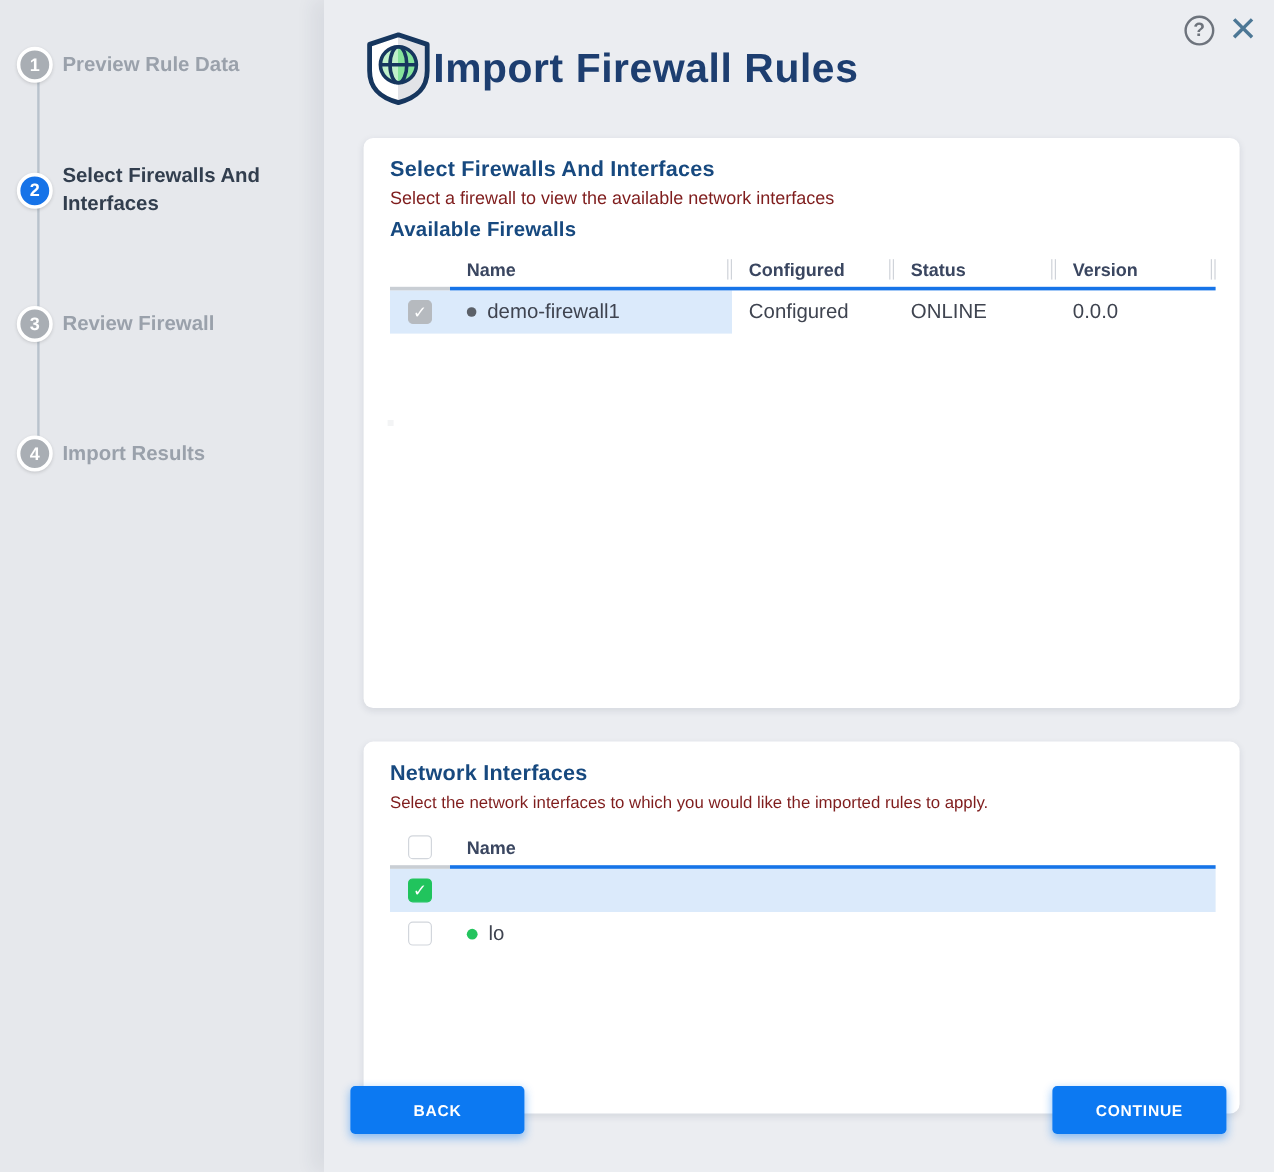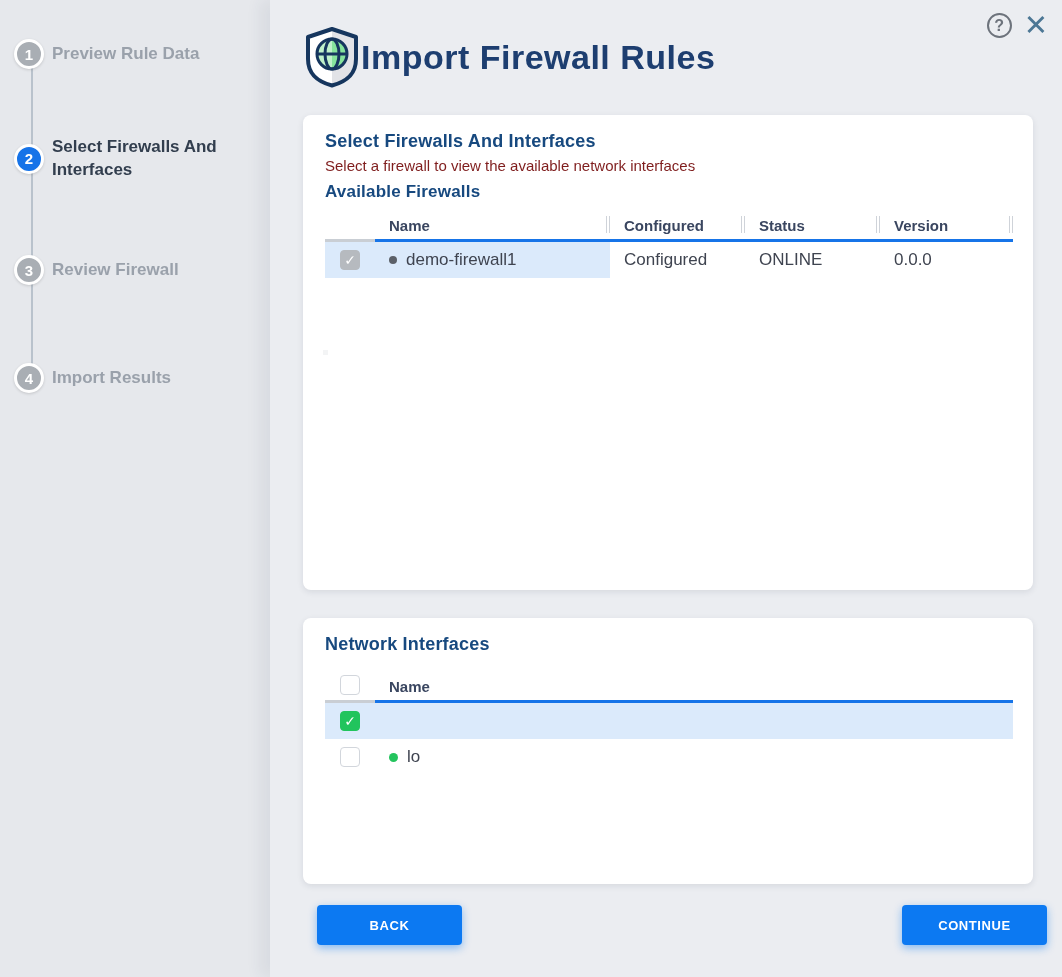--- a/index.html
+++ b/index.html
@@ -37,21 +37,21 @@
     color:#6d737c; font-size:16px; font-weight:700; display:flex; align-items:center;
     justify-content:center; cursor:pointer; background:transparent; }
   .close-btn { font-size:29px; line-height:25px; color:#4c7795; font-weight:400; cursor:pointer; }
 
   .title-row { position:absolute; left:33px; top:26px; display:flex; align-items:center; }
   .app-title { font-size:34px; font-weight:800; color:#1d3e70; letter-spacing:0.5px; }
 
   .card { position:absolute; left:33px; width:730px; background:#ffffff;
     border-radius:8px; box-shadow:0 2px 6px rgba(25,40,70,0.10); padding:16px 22px; }
   .card1 { top:115px; height:475px; }
-  .card2 { top:618px; height:266px; }
+  .card2 { top:618px; height:310px; }
 
   .card-title { font-size:18px; font-weight:800; color:#17497f; letter-spacing:0.2px; }
   .card-sub { font-size:15px; color:#7f1d1d; margin-top:5px; }
   .table-title { font-size:17px; font-weight:700; color:#17497f; margin-top:8px; letter-spacing:0.2px; }
 
   
   .tbl { margin-top:10px; width:688px; }
   .tbl-head { display:flex; align-items:flex-end; height:30px; }
   .tbl-head .cell { position:relative; display:flex; align-items:center; height:30px;
     font-size:15px; font-weight:700; color:#3a4660; padding-left:14px;
@@ -79,21 +79,21 @@
   .checkbox { width:20px; height:20px; border-radius:4px; border:1px solid #d2d6dc;
     background:#fff; display:flex; align-items:center; justify-content:center;
     font-size:14px; color:#fff; cursor:pointer; }
   .checkbox.checked-gray { background:#b6babf; border-color:#b6babf; }
   .checkbox.checked-green { background:#21c45d; border-color:#21c45d; }
 
   .tiny-dot { position:absolute; left:20px; top:235px; width:5px; height:5px;
     background:#f3f4f5; }
 
   
-  .footer { position:absolute; left:47px; top:905px; width:730px; display:flex;
+  .footer { position:absolute; left:22px; top:905px; width:730px; display:flex;
     justify-content:space-between; }
   .btn { min-width:145px; height:40px; background:#0c79f2; border:none; border-radius:4px;
     color:#ffffff; font-family:"Liberation Sans", sans-serif; font-size:13px;
     font-weight:700; letter-spacing:0.6px; cursor:pointer;
     box-shadow:0 3px 8px rgba(12,121,242,0.45); }
 </style>
 </head>
 <body>
 
 <div class="app">
@@ -204,20 +204,21 @@
             <span class="txt">0.0.0</span>
           </div>
         </div>
       </div>
 
       <div class="tiny-dot"></div>
     </div>
 
     <div class="card card2">
       <div class="card-title">Network Interfaces</div>
+      <div class="card-sub" style="font-size:14px;">Select the network interfaces to which you would like the imported rules to apply.</div>
 
       <div class="tbl" style="margin-top:18px;">
         <div class="tbl-head">
           <div class="cell cb w-cb" style="height:34px;">
             <div class="checkbox"></div>
           </div>
           <div class="cell w-name-wide">
             <span>Name</span>
           </div>
         </div>

